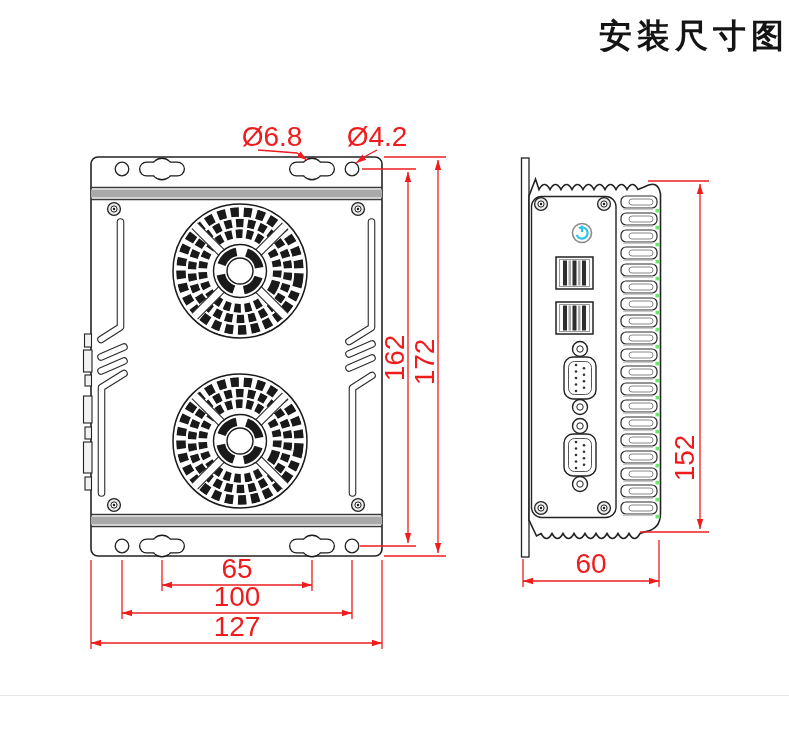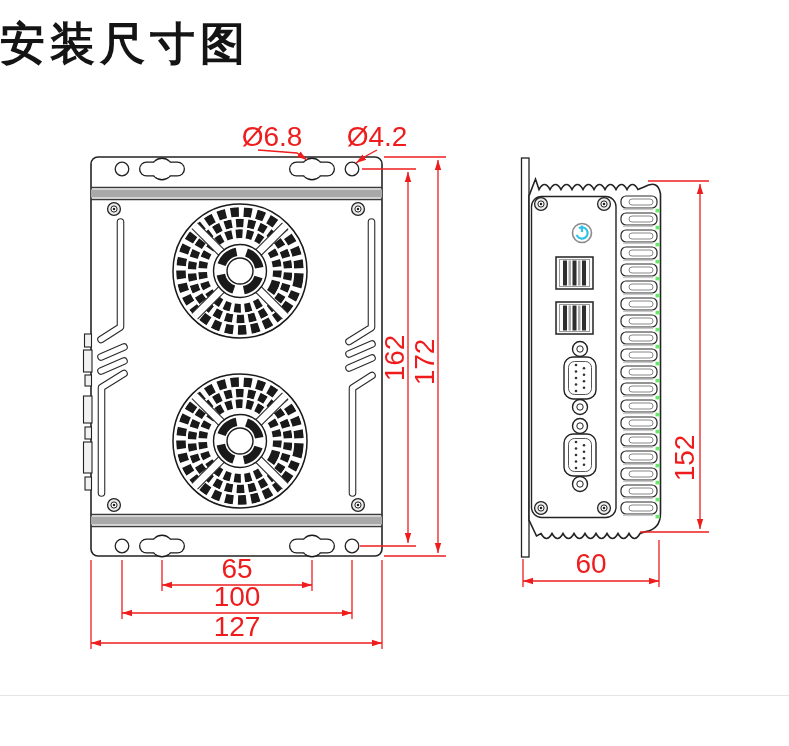--- a/index.html
+++ b/index.html
@@ -1,19 +1,19 @@
 <!DOCTYPE html>
 <html><head>
 <meta charset="utf-8">
 <style>
   html,body{margin:0;padding:0;background:#fff;}
   .canvas{position:relative;width:789px;height:746px;background:#fff;overflow:hidden;
           font-family:"Liberation Sans","DejaVu Sans",sans-serif;}
-  .title{position:absolute;top:14px;left:0;width:100%;text-align:left;
-         font-size:45px;font-weight:600;color:#141414;letter-spacing:5px;}
+  .title{position:absolute;top:14px;left:0;width:100%;text-align:right;
+         font-size:33px;font-weight:600;color:#141414;letter-spacing:5px;}
   svg.drawing{position:absolute;top:0;left:0;}
   .ol{fill:#fff;stroke:#232323;stroke-width:1.6;}
   .thin{stroke:#2a2a2a;stroke-width:1.1;fill:none;}
   .ventB{fill:none;stroke:#2a2a2a;stroke-width:7.6;stroke-linecap:round;stroke-linejoin:round;}
   .ventW{fill:none;stroke:#fff;stroke-width:5.4;stroke-linecap:round;stroke-linejoin:round;}
   .dimline{stroke:#ee1c1c;stroke-width:1.3;fill:none;}
   .dim-text{fill:#ee1c1c;font-size:28px;font-family:"Liberation Sans","DejaVu Sans",sans-serif;}
   .divider{position:absolute;left:0;top:695px;width:789px;height:1px;background:#e6e6e6;}
 </style>
 </head>

